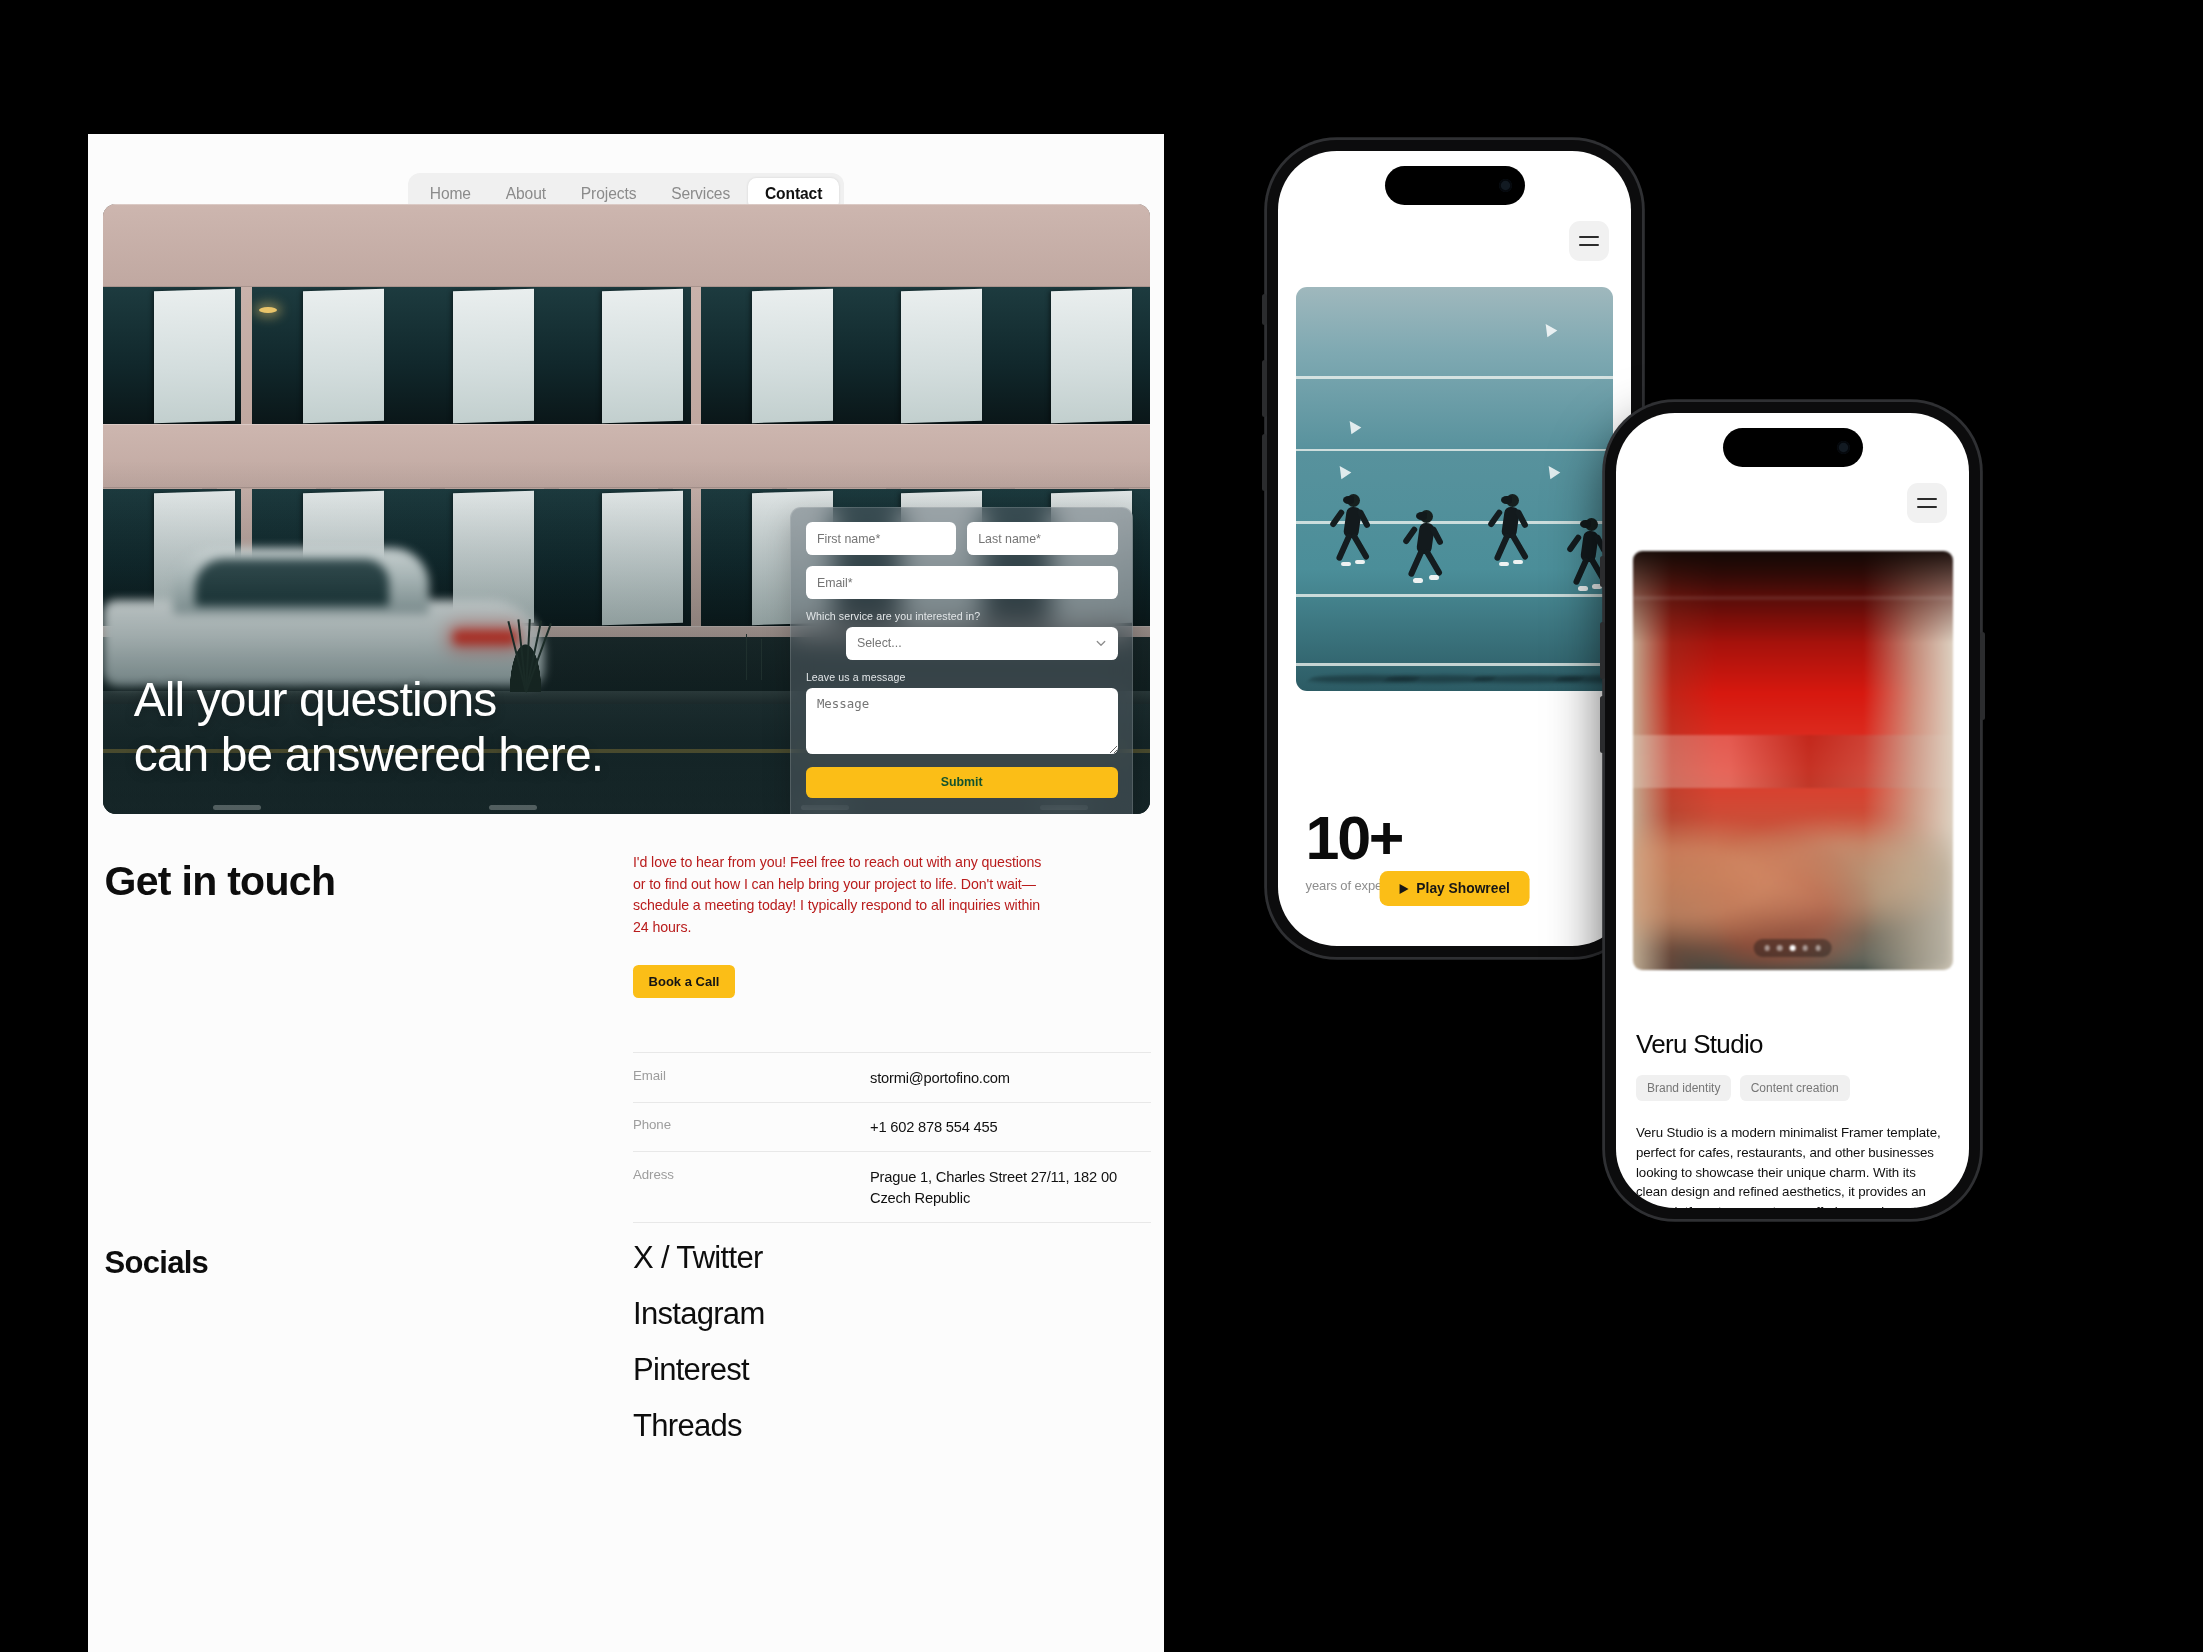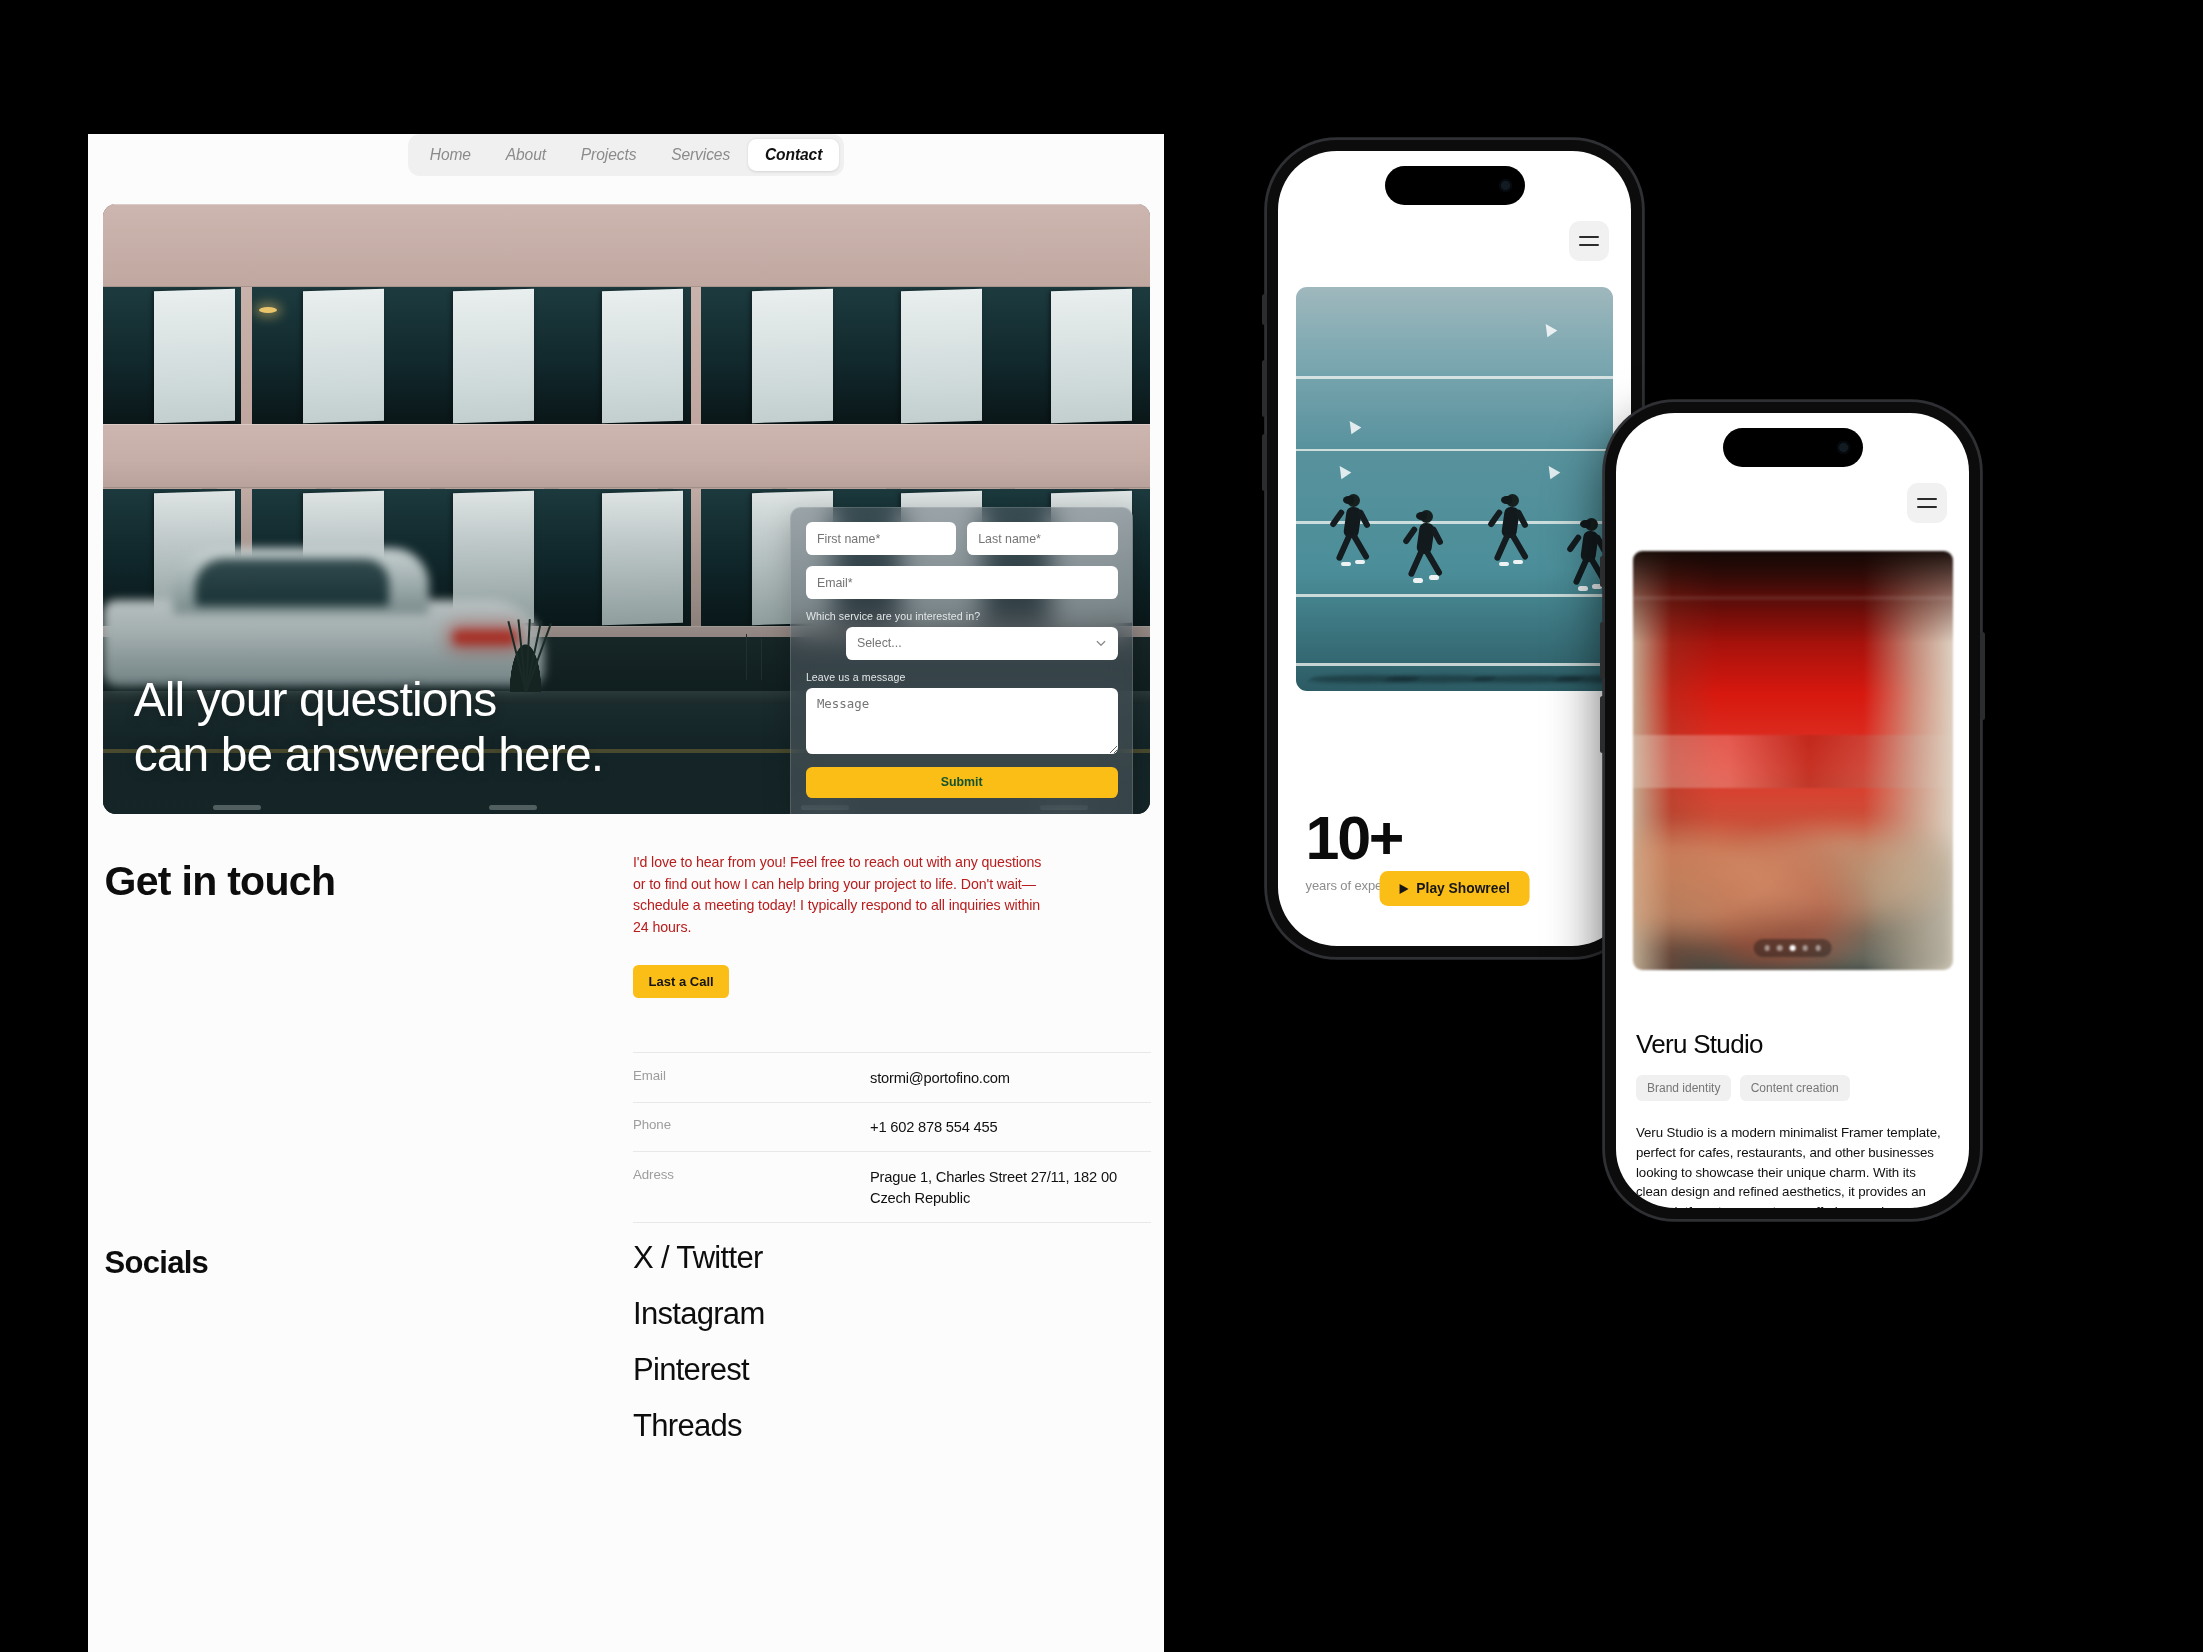--- a/index.html
+++ b/index.html
@@ -13,21 +13,21 @@
 
   
   .desktop {
     position: absolute; left: 88px; top: 134px;
     width: 1076px; height: 1519px;
     background: #fcfcfc;
     overflow: hidden;
   }
 
   
-  .navwrap { position: absolute; left: 0; top: 0; width: 100%; height: 73px; display: flex; align-items: flex-start; justify-content: center; font-style: italic; }
+  .navwrap { position: absolute; left: 0; top: 8px; width: 100%; height: 73px; display: flex; align-items: flex-end; justify-content: center; }
   .navpill {
     display: flex; align-items: center; gap: 1.8px;
     background: #f0f0f0; border-radius: 12px; padding: 4.6px 5.5px;
   }
   .navitem {
     font-size: 15.6px; color: #8b8b8b; padding: 7.3px 16.5px; border-radius: 8.3px;
     white-space: nowrap; letter-spacing: -0.1px;
   }
   .navitem.active { background: #ffffff; color: #111111; font-weight: 700; box-shadow: 0 0.9px 2.8px rgba(0,0,0,.12); }
 
@@ -380,21 +380,21 @@
 
         <div class="flabel" style="margin-top:11px;">Leave us a message</div>
         <textarea class="fld msg" placeholder="Message" style=""></textarea>
 
         <button class="submit" type="submit">Submit</button>
       </form>
     </div>
 
     <h2 class="git-h">Get in touch</h2>
     <p class="git-p">I'd love to hear from you! Feel free to reach out with any questions or to find out how I can help bring your project to life. Don't wait—schedule a meeting today! I typically respond to all inquiries within 24 hours.</p>
-    <button class="bookcall">Last a Call</button>
+    <button class="bookcall">Book a Call</button>
 
     <div class="ctable">
       <div class="crow">
         <div class="ck">Email</div>
         <div class="cv">stormi@portofino.com</div>
       </div>
       <div class="crow">
         <div class="ck">Phone</div>
         <div class="cv">+1 602 878 554 455</div>
       </div>

